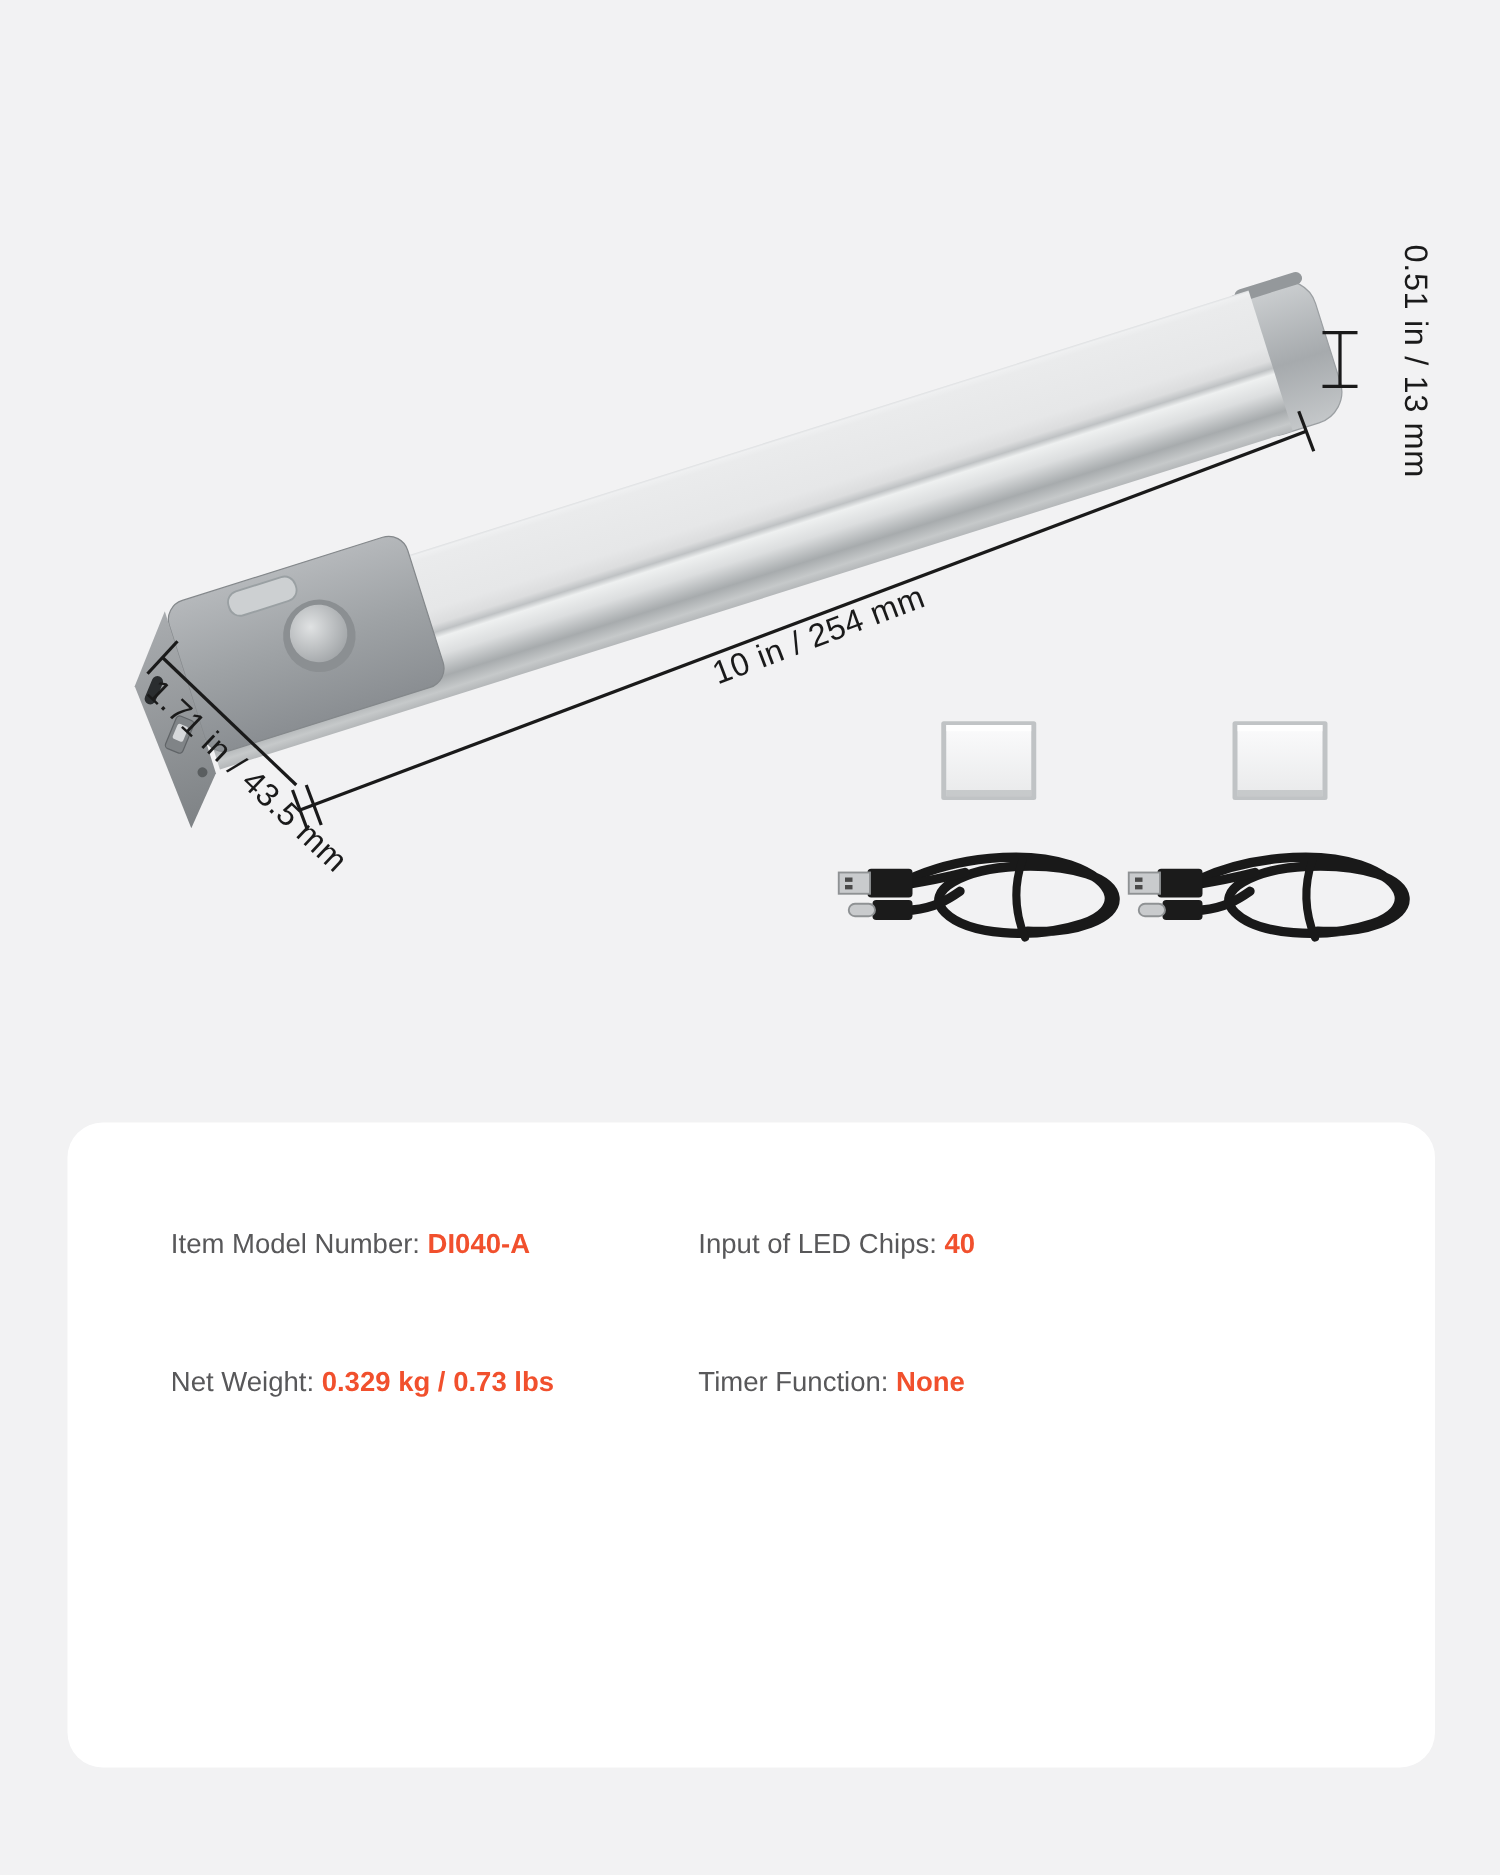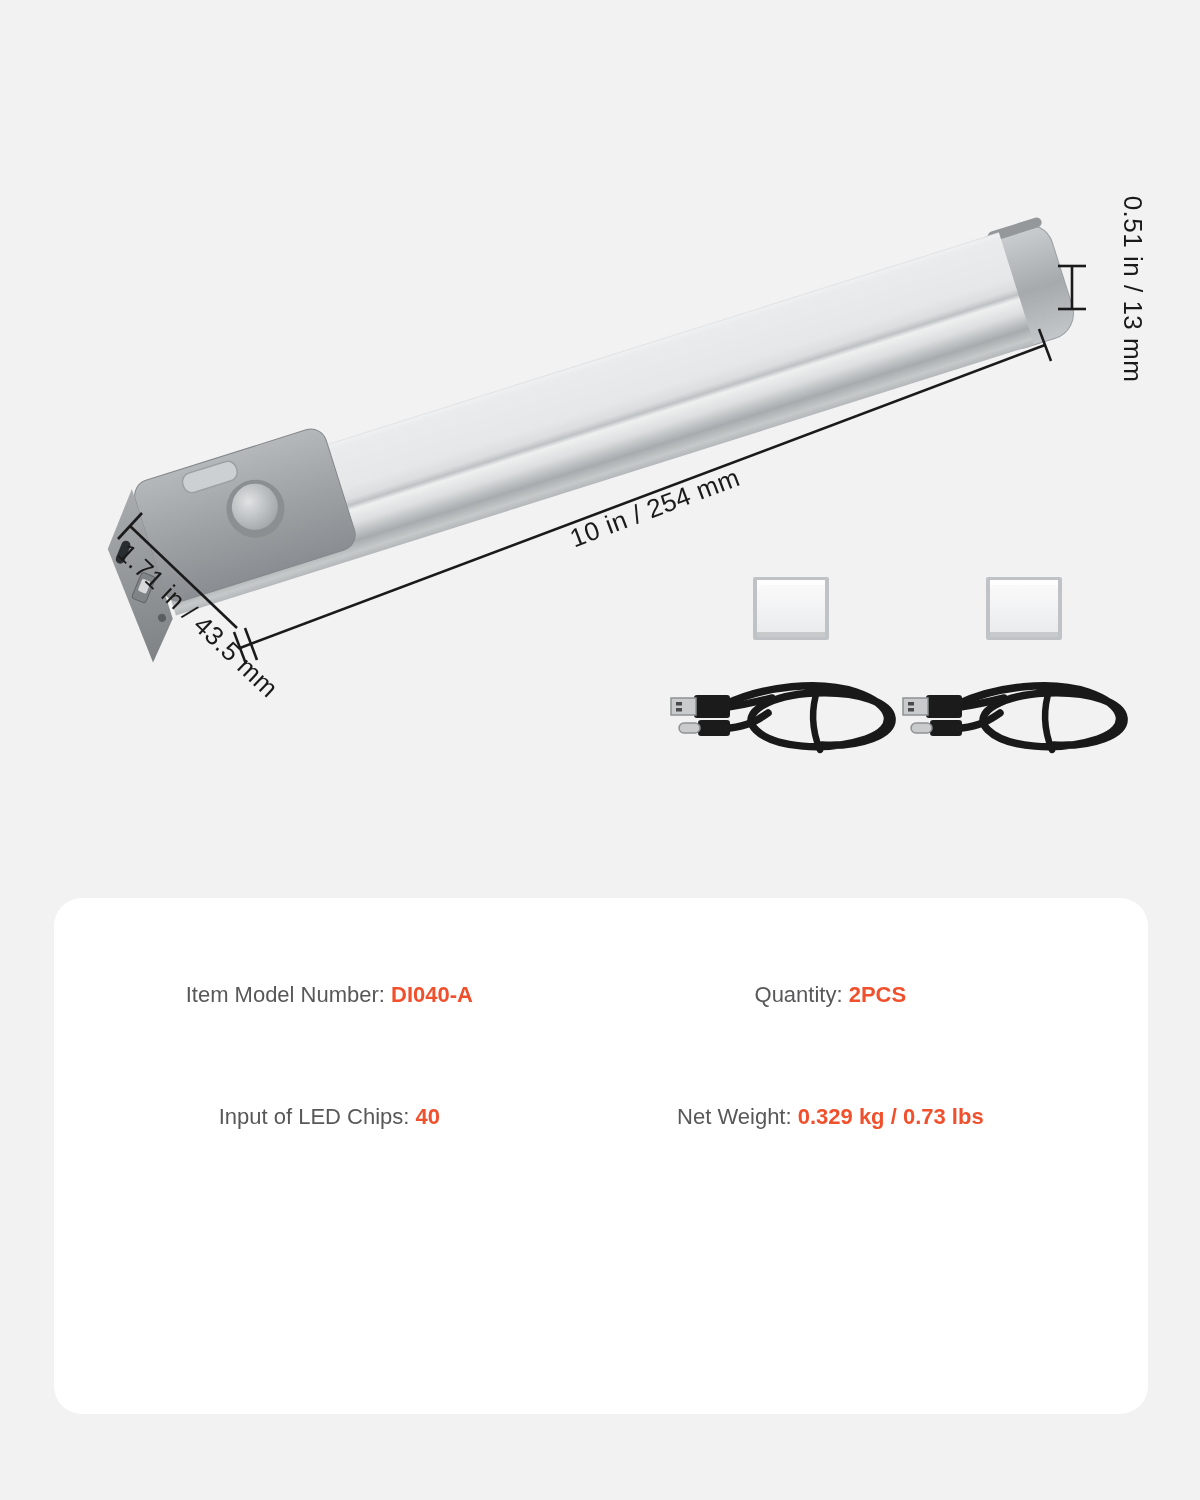--- a/index.html
+++ b/index.html
@@ -17,22 +17,21 @@
   }
   .card{
     position:absolute;left:54px;top:898px;width:1094px;height:516px;
     background:#FFFFFF;border-radius:28px;
     box-sizing:border-box;
     padding:52px 46px 0 46px;
   }
   .grid2{
     display:grid;
     grid-template-columns:422px 1fr;
-    row-gap:32px;
-    text-align:center;
+    row-gap:21px;
   }
   .row{font-size:22px;line-height:30px;white-space:pre-wrap;}
   .lbl{color:#58585A;font-weight:400;}
   .val{color:#F1502D;font-weight:700;}
   .full-row{margin-top:22px;}
   .full-row.first{margin-top:31px;}
 </style>
 </head>
 <body>
 
@@ -145,24 +144,24 @@
   <use href="#cable" x="668" y="668"></use>
   <use href="#cable" x="900" y="668"></use>
 </svg>
 
 <div class="card">
   <div class="grid2">
     <div class="row">
       <span class="lbl">Item Model Number: </span><span class="val">DI040-A</span>
     </div>
     <div class="row">
-      <span class="lbl">Quantity: </span><span class="val">2PCS</span>
-    </div>
-    <div class="row">
       <span class="lbl">Input of LED Chips: </span><span class="val">40</span>
     </div>
     <div class="row">
       <span class="lbl">Net Weight: </span><span class="val">0.329 kg / 0.73 lbs</span>
+    </div>
+    <div class="row">
+      <span class="lbl">Timer Function: </span><span class="val">None</span>
     </div>
   </div>
 
 
 </div>
 
 </body></html>

